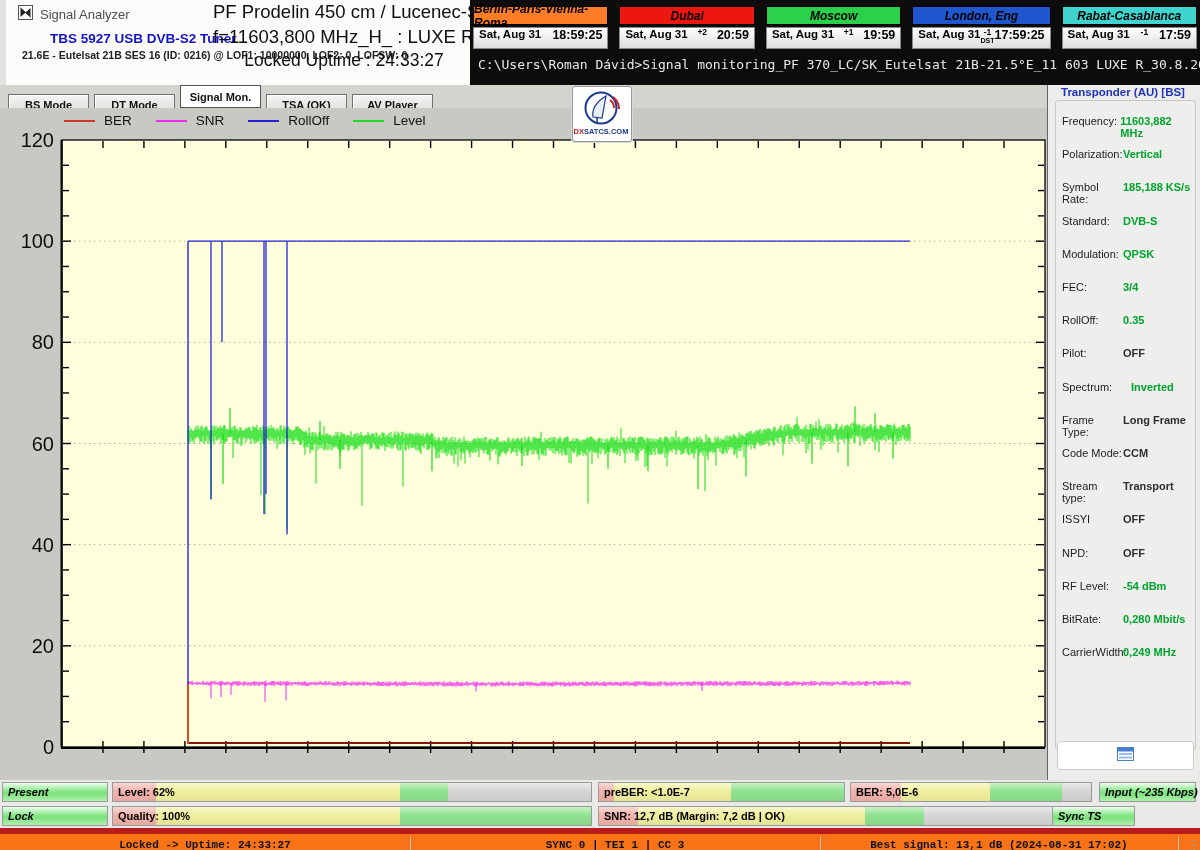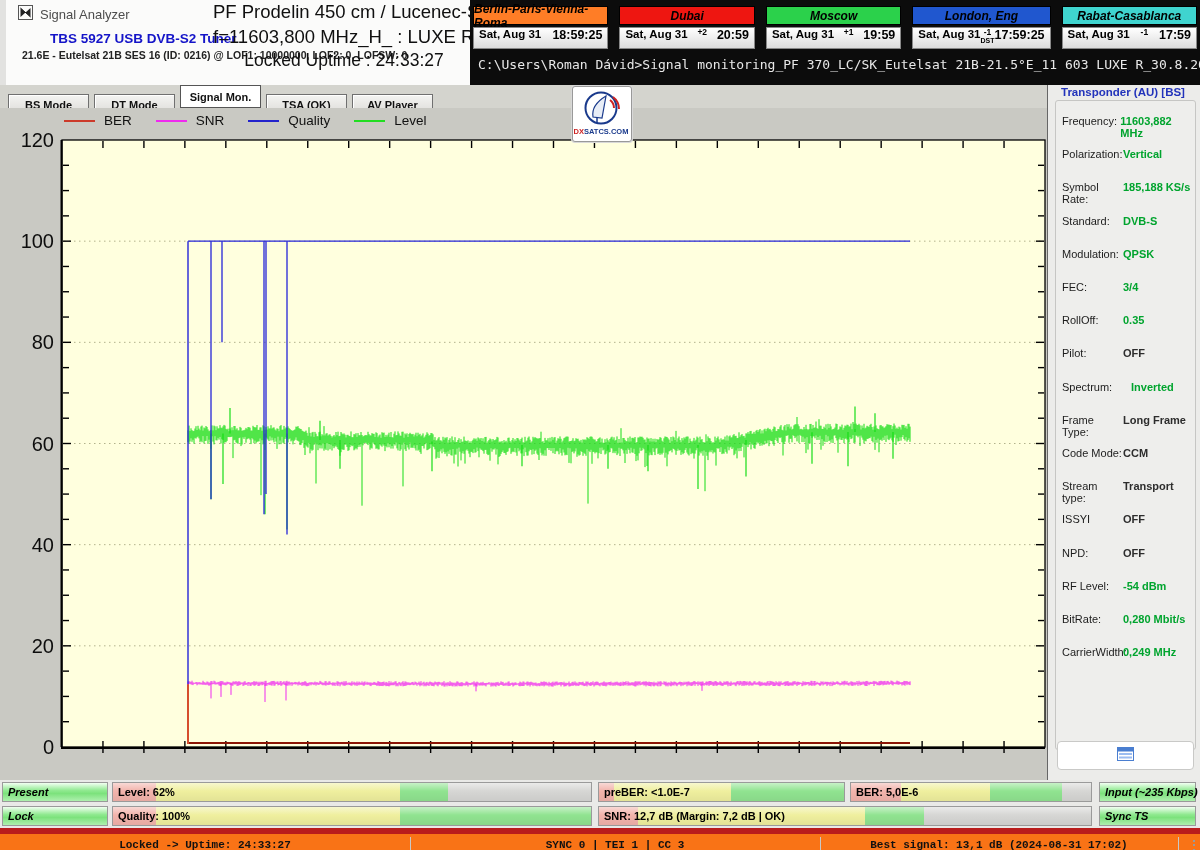--- a/index.html
+++ b/index.html
@@ -179,21 +179,21 @@
         <div class="legend-item">
           <span class="legend-swatch" style="border-top-color: rgb(204, 58, 42);"></span>
           <span class="legend-label">BER</span>
         </div>
         <div class="legend-item">
           <span class="legend-swatch" style="border-top-color: rgb(239, 43, 239);"></span>
           <span class="legend-label">SNR</span>
         </div>
         <div class="legend-item">
           <span class="legend-swatch" style="border-top-color: rgb(34, 34, 204);"></span>
-          <span class="legend-label">Quality</span>
+          <span class="legend-label">RollOff</span>
         </div>
         <div class="legend-item">
           <span class="legend-swatch" style="border-top-color: rgb(34, 221, 34);"></span>
           <span class="legend-label">Level</span>
         </div>
       </div>
     <svg id="chart-svg" width="1047" height="647">
         <rect x="62" y="7" width="983" height="607" fill="#ffffde"></rect>
         <line x1="64" x2="1043" y1="512.8333333333334" y2="512.8333333333334" stroke="#b2b28c" stroke-width="1" stroke-dasharray="1.5 3.5"></line>
         <line x1="64" x2="1043" y1="411.66666666666663" y2="411.66666666666663" stroke="#b2b28c" stroke-width="1" stroke-dasharray="1.5 3.5"></line>
@@ -477,21 +477,21 @@
         <span class="m-seg" style="left: 60%; width: 40%; background: rgb(144, 227, 144);"></span>
         <span class="m-label">Quality: 100%</span>
       </div>
       <div class="m-bar" style="left: 598px; top: 26px; width: 494px;">
         <span class="m-seg" style="left: 0%; width: 8%; background: rgb(242, 179, 171);"></span>
         <span class="m-seg" style="left: 8%; width: 46%; background: rgb(239, 239, 158);"></span>
         <span class="m-seg" style="left: 54%; width: 12%; background: rgb(144, 227, 144);"></span>
         <span class="m-seg" style="left: 66%; width: 34%; background: rgb(214, 214, 212);"></span>
         <span class="m-label">SNR: 12,7 dB (Margin: 7,2 dB | OK)</span>
       </div>
-      <div class="m-badge" style="left: 1099px; top: 26px; width: 97px;">Sync TS</div>
+      <div class="m-badge" style="left: 1052px; top: 26px; width: 83px;">Sync TS</div>
     </div>
 
   <div class="statusbar" id="statusbar">
       <div class="sbar-sec" style="left: 0px; width: 410px;">Locked -&gt; Uptime: 24:33:27</div>
       <div class="sbar-sec" style="left: 410px; width: 410px;">SYNC 0 | TEI 1 | CC 3</div>
       <div class="sbar-div" style="left: 410px;"></div>
       <div class="sbar-sec" style="left: 820px; width: 358px;">Best signal: 13,1 dB (2024-08-31 17:02)</div>
       <div class="sbar-div" style="left: 820px;"></div>
       <div class="sbar-div" style="left: 1178px;"></div>
       <div class="grip"></div>

